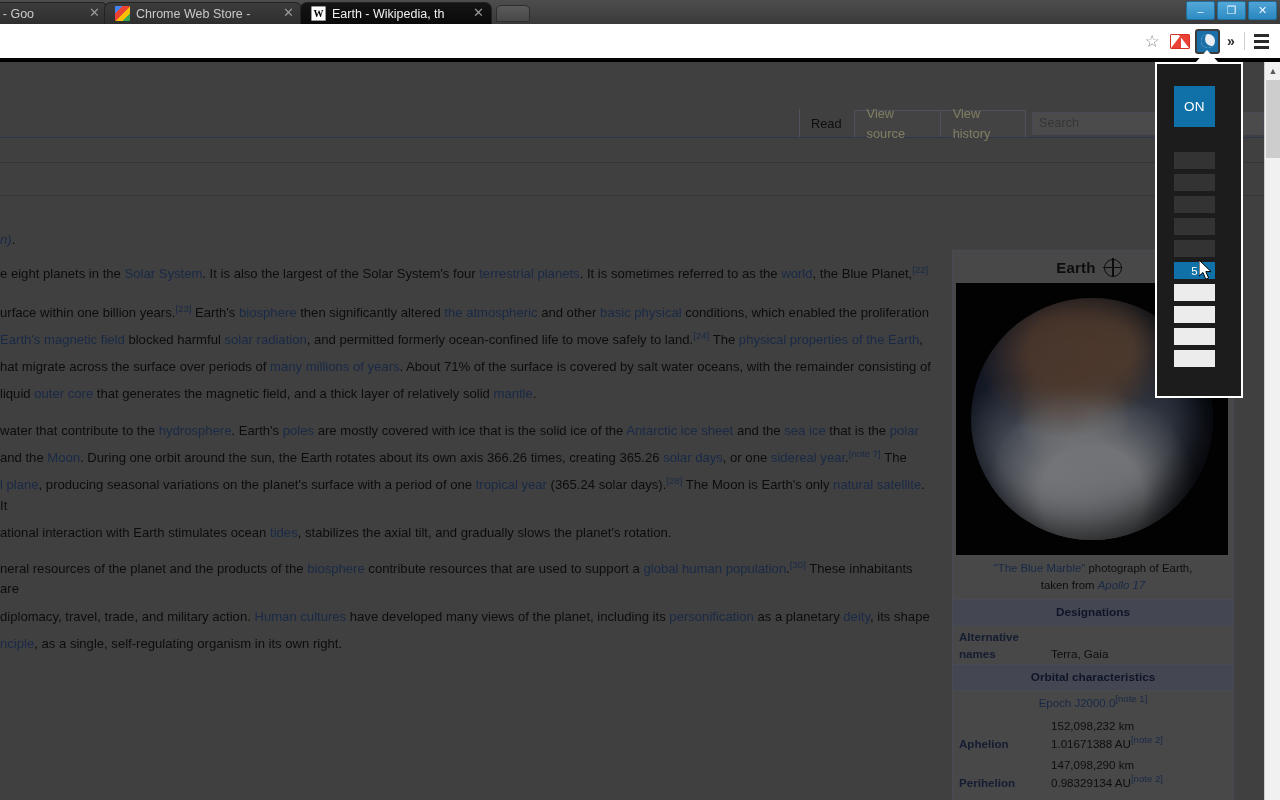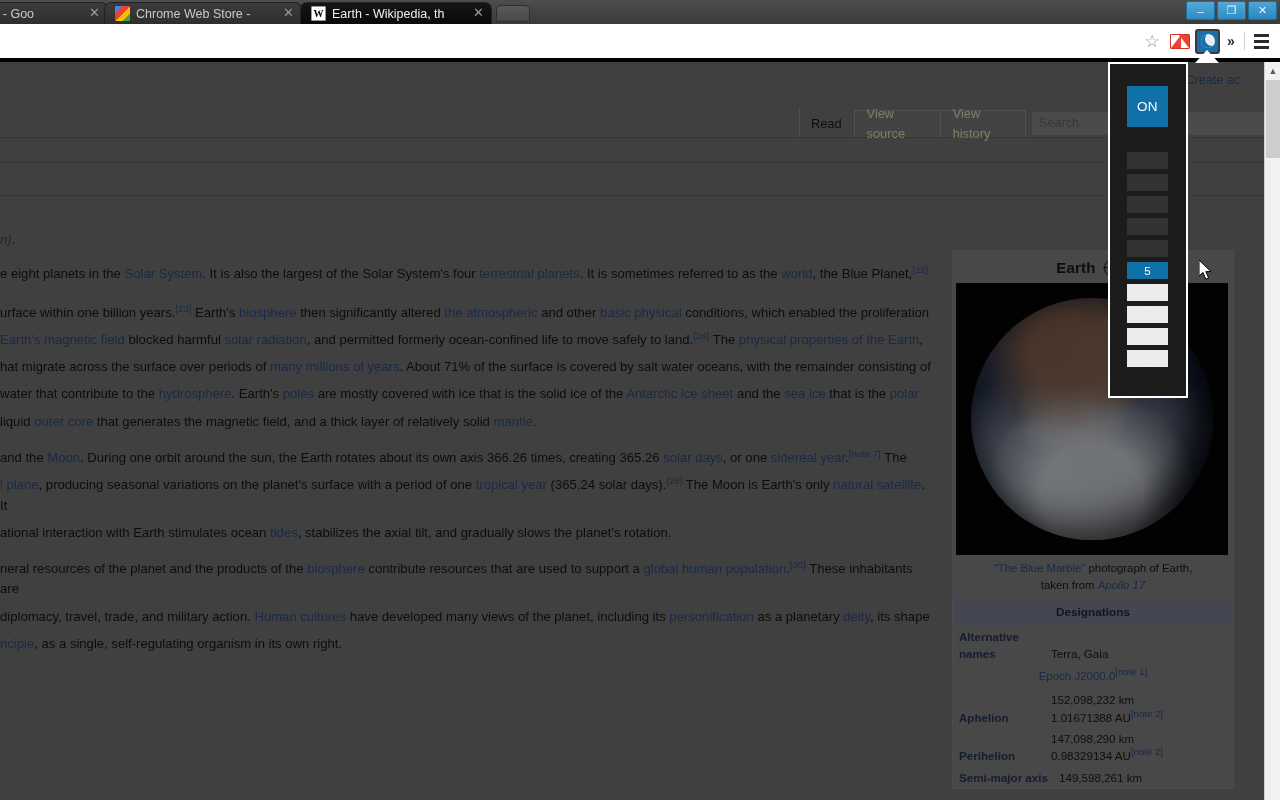--- a/index.html
+++ b/index.html
@@ -225,21 +225,21 @@
     display: flex; align-items: center; justify-content: center;
     color: #5a5a5a; font-size: 9px;
   }
   .sb-thumb {
     position: absolute; left: 1px; top: 18px; width: 14px; height: 78px;
     background: #cdcdcd;
   }
 
   
   .popup {
-    position: absolute; left: 1108px; top: 62px; width: 80px; height: 336px;
+    position: absolute; left: 1155px; top: 62px; width: 88px; height: 336px;
     background: #1c1c1c; border: 2px solid #ffffff;
     z-index: 40;
   }
   .popup-arrow {
     position: absolute; left: 1195px; top: 50px; width: 0; height: 0;
     border-left: 12px solid transparent; border-right: 12px solid transparent;
     border-bottom: 13px solid #ffffff; z-index: 41;
   }
   .on-btn {
     position: absolute; left: 17px; top: 22px; width: 41px; height: 41px;
@@ -325,22 +325,22 @@
 
       <div class="rule1"></div>
       <div class="rule2"></div>
 
       <div class="article">
         <p style="margin-bottom:14px;"><span class="lk ital">n)</span><span>.</span></p>
         <p style="margin-bottom:18px;"><span>e eight planets in the </span><span class="lk">Solar System</span><span>. It is also the largest of the Solar System's four </span><span class="lk">terrestrial planets</span><span>. It is sometimes referred to as the </span><span class="lk">world</span><span>, the Blue Planet,</span><sup>[22]</sup></p>
         <p><span>urface within one billion years.</span><sup>[23]</sup><span> Earth's </span><span class="lk">biosphere</span><span> then significantly altered </span><span class="lk">the atmospheric</span><span> and other </span><span class="lk">basic physical</span><span> conditions, which enabled the proliferation</span></p>
         <p><span class="lk">Earth's magnetic field</span><span> blocked harmful </span><span class="lk">solar radiation</span><span>, and permitted formerly ocean-confined life to move safely to land.</span><sup>[24]</sup><span> The </span><span class="lk">physical properties of the Earth</span><span>,</span></p>
         <p><span>hat migrate across the surface over periods of </span><span class="lk">many millions of years</span><span>. About 71% of the surface is covered by salt water oceans, with the remainder consisting of</span></p>
+        <p style="margin-bottom:16px;"><span>liquid </span><span class="lk">outer core</span><span> that generates the magnetic field, and a thick layer of relatively solid </span><span class="lk">mantle</span><span>.</span></p>
         <p><span> water that contribute to the </span><span class="lk">hydrosphere</span><span>. Earth's </span><span class="lk">poles</span><span> are mostly covered with ice that is the solid ice of the </span><span class="lk">Antarctic ice sheet</span><span> and the </span><span class="lk">sea ice</span><span> that is the </span><span class="lk">polar</span></p>
-        <p style="margin-bottom:16px;"><span>liquid </span><span class="lk">outer core</span><span> that generates the magnetic field, and a thick layer of relatively solid </span><span class="lk">mantle</span><span>.</span></p>
         <p><span>and the </span><span class="lk">Moon</span><span>. During one orbit around the sun, the Earth rotates about its own axis 366.26 times, creating 365.26 </span><span class="lk">solar days</span><span>, or one </span><span class="lk">sidereal year</span><span>.</span><sup>[note 7]</sup><span> The</span></p>
         <p><span class="lk">l plane</span><span>, producing seasonal variations on the planet's surface with a period of one </span><span class="lk">tropical year</span><span> (365.24 solar days).</span><sup>[28]</sup><span> The Moon is Earth's only </span><span class="lk">natural satellite</span><span>. It</span></p>
         <p style="margin-bottom:16px;"><span>ational interaction with Earth stimulates ocean </span><span class="lk">tides</span><span>, stabilizes the axial tilt, and gradually slows the planet's rotation.</span></p>
         <p><span>neral resources of the planet and the products of the </span><span class="lk">biosphere</span><span> contribute resources that are used to support a </span><span class="lk">global human population</span><span>.</span><sup>[30]</sup><span> These inhabitants are</span></p>
         <p><span> diplomacy, travel, trade, and military action. </span><span class="lk">Human cultures</span><span> have developed many views of the planet, including its </span><span class="lk">personification</span><span> as a planetary </span><span class="lk">deity</span><span>, its shape</span></p>
         <p><span class="lk">nciple</span><span>, as a single, self-regulating organism in its own right.</span></p>
       </div>
 
       <div class="infobox">
         <div class="ib-title">
@@ -356,20 +356,21 @@
           <span class="lk">"The Blue Marble"</span><span> photograph of Earth,</span><br>
           <span>taken from </span><span class="lk ital">Apollo 17</span>
         </div>
 
         <div class="ib-sec">Designations</div>
         <div class="ib-row">
           <div class="ib-k lk">Alternative names</div>
           <div class="ib-v">Terra, Gaia</div>
         </div>
 
+        <div class="ib-sec">Orbital characteristics</div>
         <div class="ib-sub">
           <span class="lk">Epoch J2000.0</span><sup>[note 1]</sup>
         </div>
         <div class="ib-row">
           <div class="ib-k lk">Aphelion</div>
           <div class="ib-v">
             <span>152,098,232 km</span><br>
             <span>1.01671388 AU</span><sup>[note 2]</sup>
           </div>
         </div>

